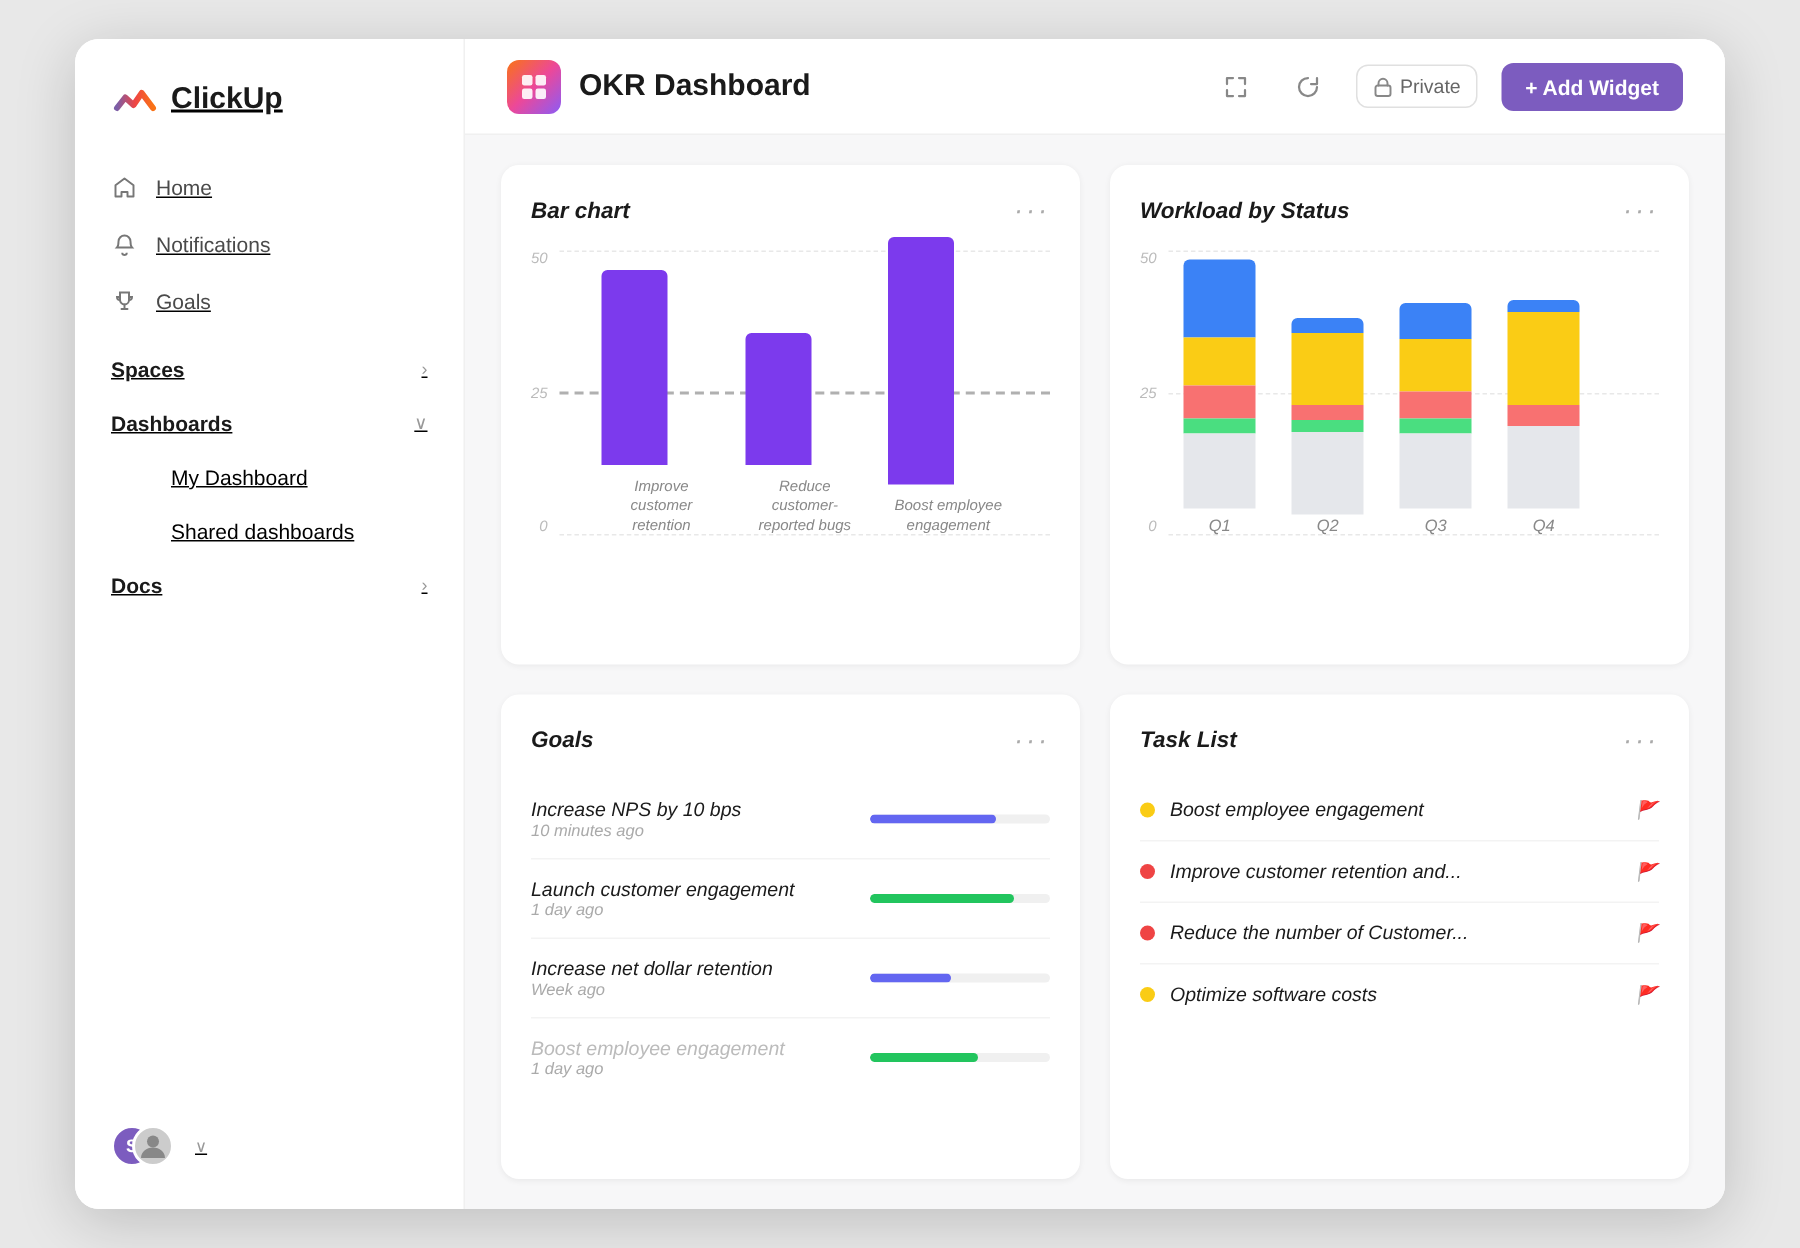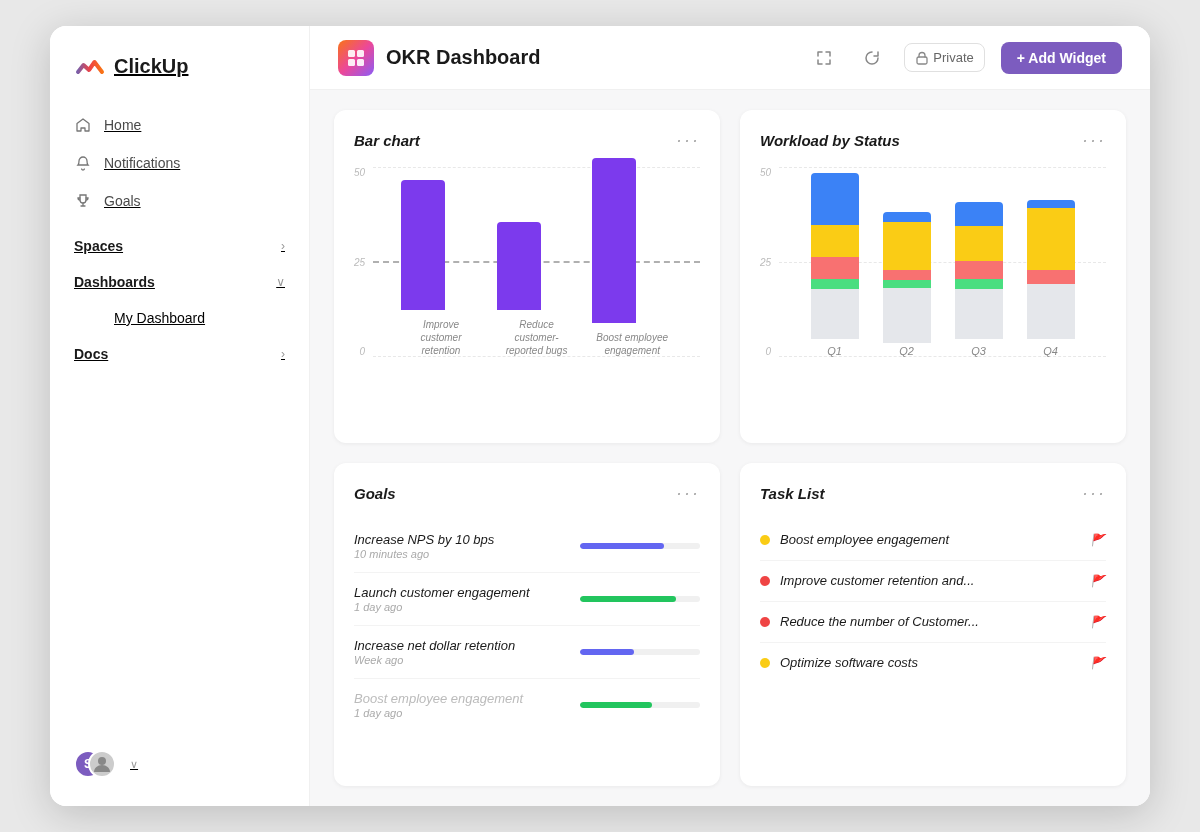--- a/index.html
+++ b/index.html
@@ -307,21 +307,21 @@
       flex-direction: column;
       justify-content: space-between;
     }
     .stacked-bars-row {
       position: absolute;
       bottom: 30px;
       left: 0; right: 0;
       top: 0;
       display: flex;
       align-items: flex-end;
-      justify-content: center;
+      justify-content: flex-start;
       padding: 0 10px;
       gap: 24px;
     }
     .stacked-bar-group {
       display: flex;
       flex-direction: column;
       align-items: center;
     }
     .stacked-bar-column {
       display: flex;
@@ -445,20 +445,23 @@
 
       <div class="nav-section">
         <div class="nav-section-left">
           <span>Dashboards</span>
         </div>
         <span class="nav-section-arrow">∨</span>
       </div>
       <div class="nav-sub">
         <div class="nav-item">
           <span>My Dashboard</span>
+        </div>
+        <div class="nav-item">
+          <span>Shared dashboards</span>
         </div>
       </div>
 
       <div class="nav-section">
         <div class="nav-section-left">
           <span>Docs</span>
         </div>
         <span class="nav-section-arrow">›</span>
       </div>
     </div>

